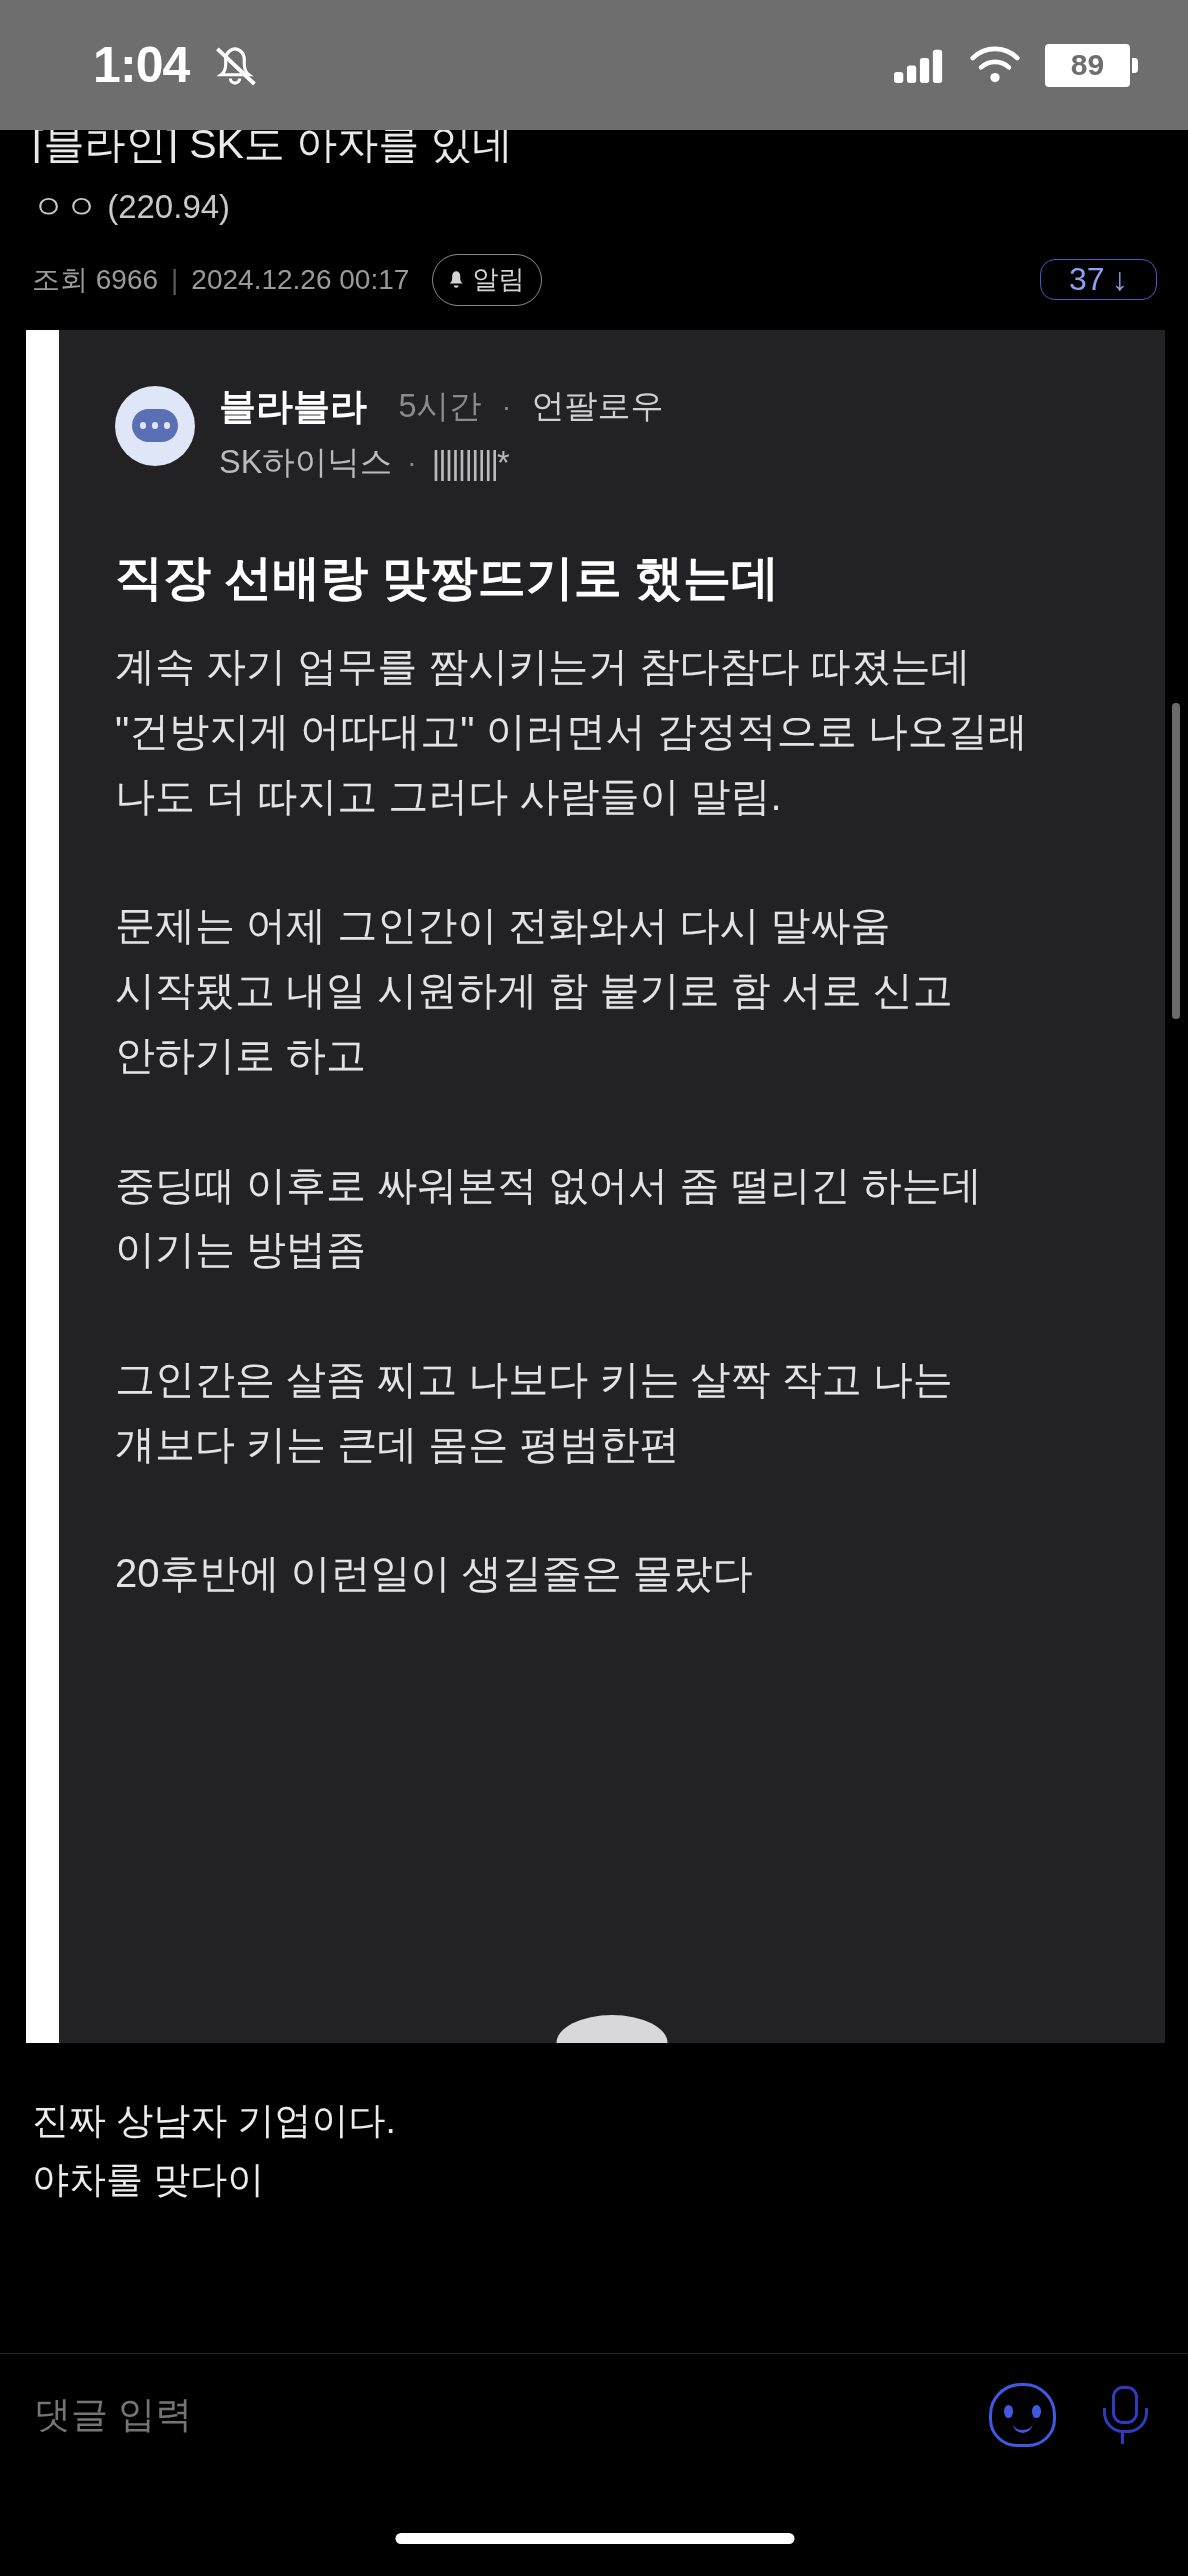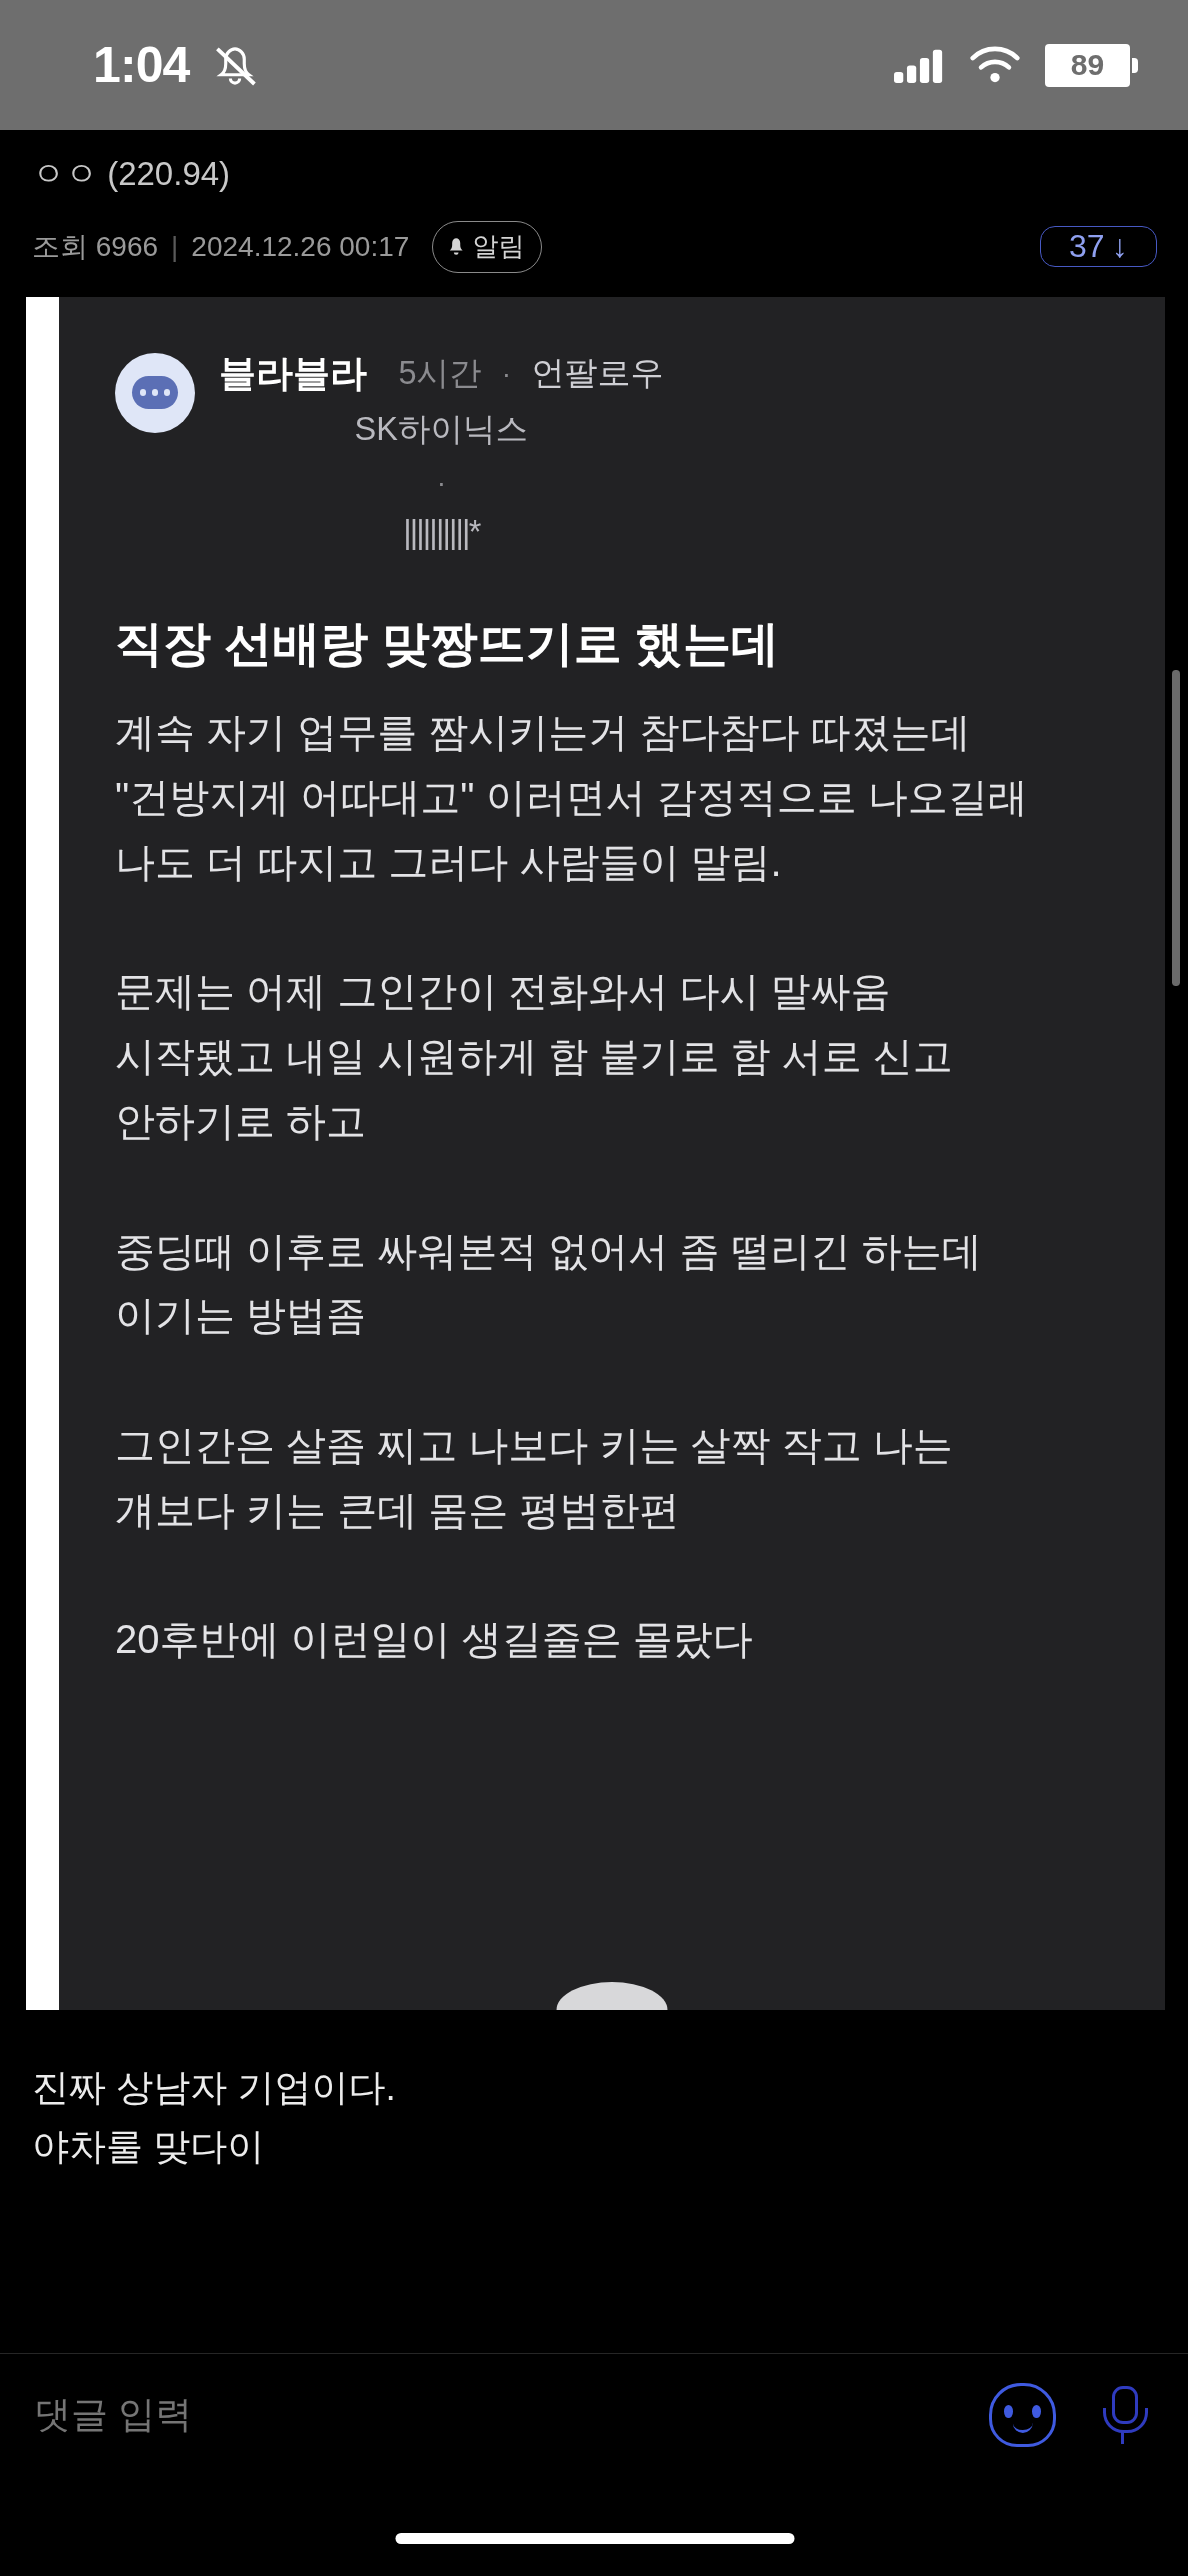--- a/index.html
+++ b/index.html
@@ -209,21 +209,20 @@
   }
   .time-ago { color: #8b8b8f; font-size: 32.5px; margin-left: 11px; }
   .dot-sep { color: #8b8b8f; font-size: 28px; }
   .unfollow { color: #cfcfd4; font-size: 33px; }
   .blind-row2 {
     display: flex;
     align-items: center;
     gap: 15px;
     color: #b9b9bf;
     font-size: 32.5px;
-    flex-direction: column;
   }
   .bars { letter-spacing: -1.9px; }
 
   .post-body-title {
     color: #ffffff;
     font-size: 48px;
     font-weight: bold;
     margin-top: 61px;
   }
   .post-body-text {
@@ -388,20 +387,21 @@
         <path d="M13 23 a22 22 0 0 1 30 0" fill="none" stroke="#ffffff" stroke-width="5" stroke-linecap="round"></path>
         <circle cx="28" cy="34" r="5" fill="#ffffff"></circle>
       </svg>
       <div class="battery">
         <span>89</span>
       </div>
     </div>
   </div>
 
   <div class="post-header">
+    <div class="post-title">[블라인] SK도 아자를 있네</div>
     <div class="post-author">ㅇㅇ (220.94)</div>
     <div class="post-meta-row">
       <div class="post-meta-left">
         <span>조회 6966</span>
         <span class="meta-sep">|</span>
         <span>2024.12.26 00:17</span>
         <span class="alarm-chip">
           <svg width="20.4" height="22" viewBox="0 0 22 24">
             <path d="M4 17 h14 c-2 -1.6 -2.6 -3.6 -2.6 -6 v-2.4 c0 -2.8 -2.2 -5 -4.4 -5 s-4.4 2.2 -4.4 5 v2.4 c0 2.4 -0.6 4.4 -2.6 6 z" fill="#d4d4d4"></path>
             <path d="M8.4 19 a2.6 2.6 0 0 0 5.2 0" fill="#d4d4d4"></path>

